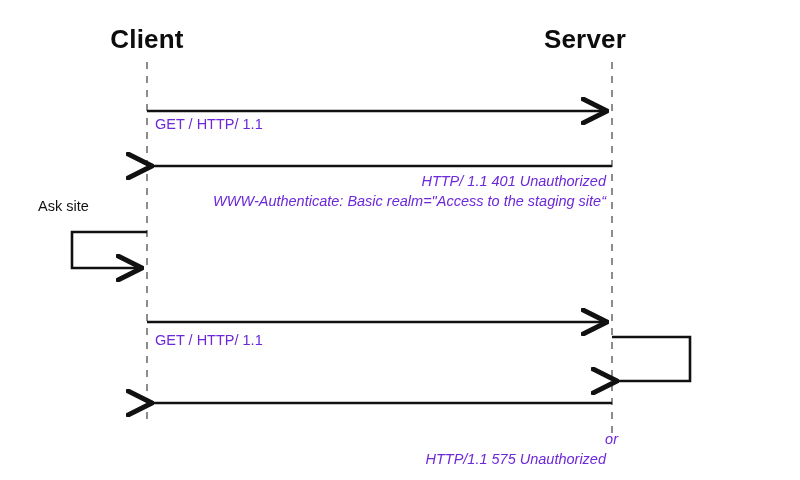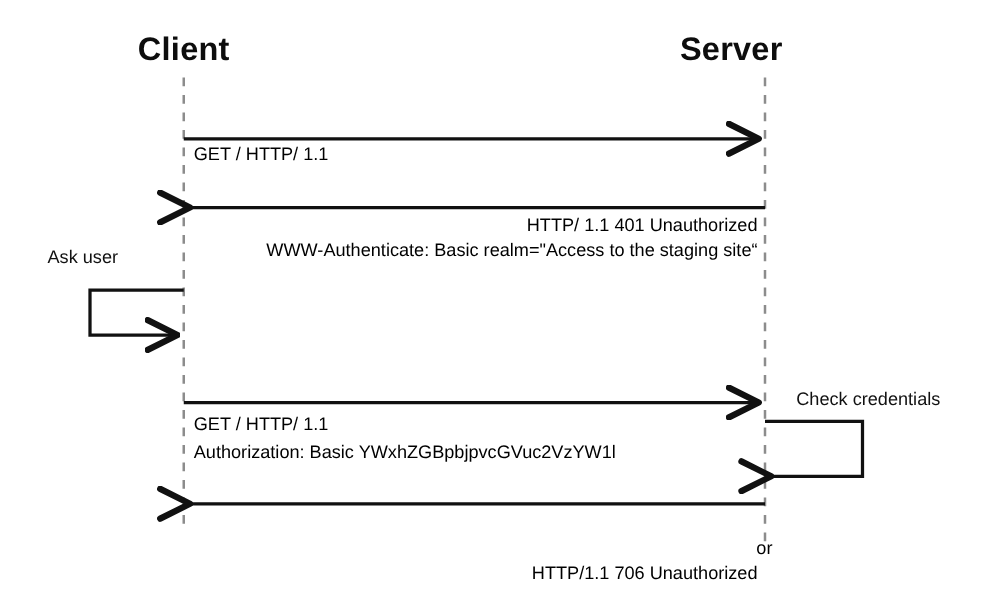--- a/index.html
+++ b/index.html
@@ -35,27 +35,28 @@
     letter-spacing: 0.2px;
     color: #0d0d0d;
     white-space: nowrap;
     text-align: center;
     transform: translateX(-50%);
   }
   .msg-label {
     position: absolute;
     font-size: 14.5px;
     font-weight: 400;
-    color: #000000;
+    color: #6d28d9;
     white-space: nowrap;
     line-height: 19px;
   }
   .msg-label.right-align {
     text-align: right;
     transform: translateX(-100%);
+    font-style: italic;
   }
   .note-label {
     position: absolute;
     font-size: 14.5px;
     font-weight: 400;
     color: #111111;
     white-space: nowrap;
   }
 </style>
 </head>
@@ -90,23 +91,21 @@
   </svg>
 
   <div class="actor-title" style="left:147px; top:24px;">Client</div>
   <div class="actor-title" style="left:585px; top:24px;">Server</div>
 
   <div class="msg-label" style="left:155px; top:115px;">GET / HTTP/ 1.1</div>
 
   <div class="msg-label right-align" style="left:606px; top:172px;">HTTP/ 1.1 401 Unauthorized</div>
   <div class="msg-label right-align" style="left:606px; top:192px;">WWW-Authenticate: Basic realm="Access to the staging site“</div>
 
-  <div class="note-label" style="left:38px; top:198px;">Ask user</div>
+  <div class="note-label" style="left:38px; top:198px;">Ask site</div>
 
   <div class="msg-label" style="left:155px; top:331px;">GET / HTTP/ 1.1</div>
-  <div class="msg-label" style="left:155px; top:353px;">Authorization: Basic YWxhZGBpbjpvcGVuc2VzYW1l</div>
 
-  <div class="note-label" style="left:637px; top:312px;">Check credentials</div>
 
   <div class="msg-label right-align" style="left:618px; top:430px;">or</div>
-  <div class="msg-label right-align" style="left:606px; top:450px;">HTTP/1.1  706 Unauthorized</div>
+  <div class="msg-label right-align" style="left:606px; top:450px;">HTTP/1.1  575 Unauthorized</div>
 
 </div>
 
 </body></html>

